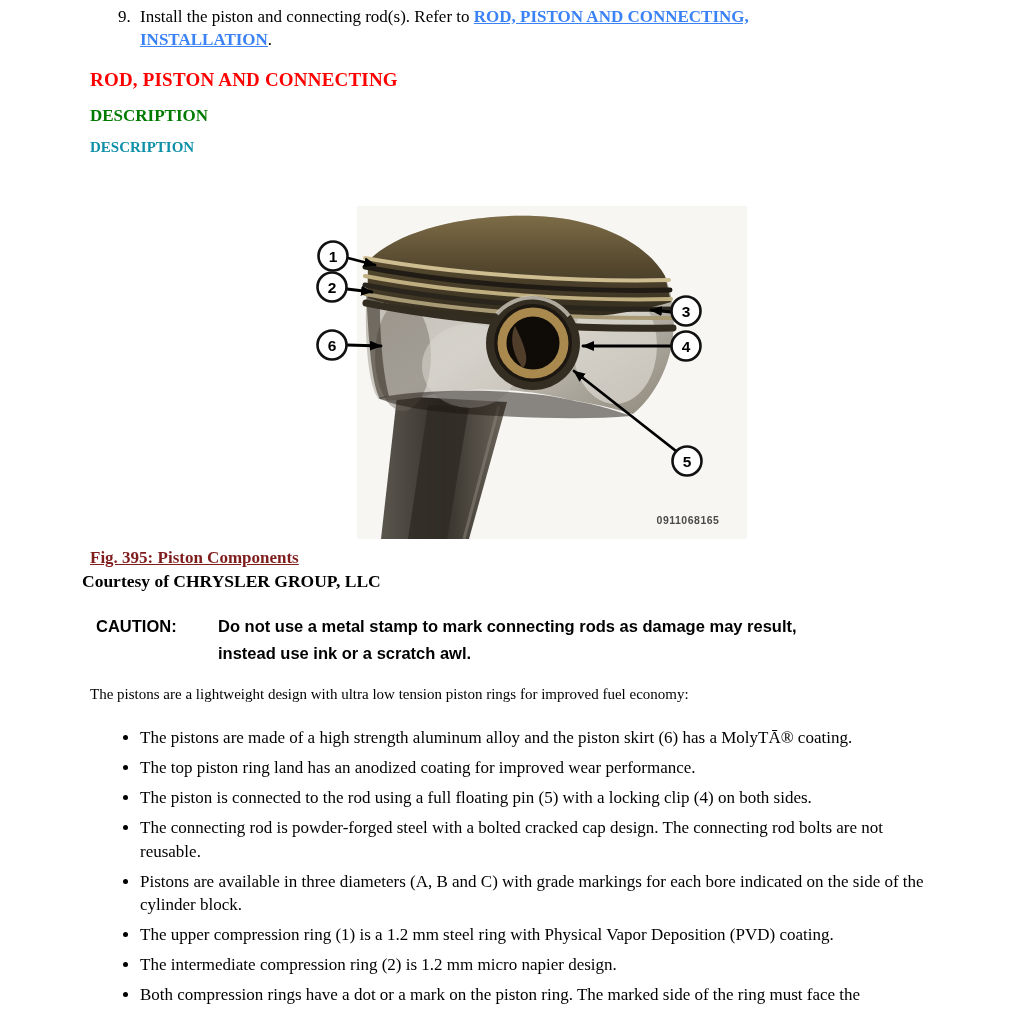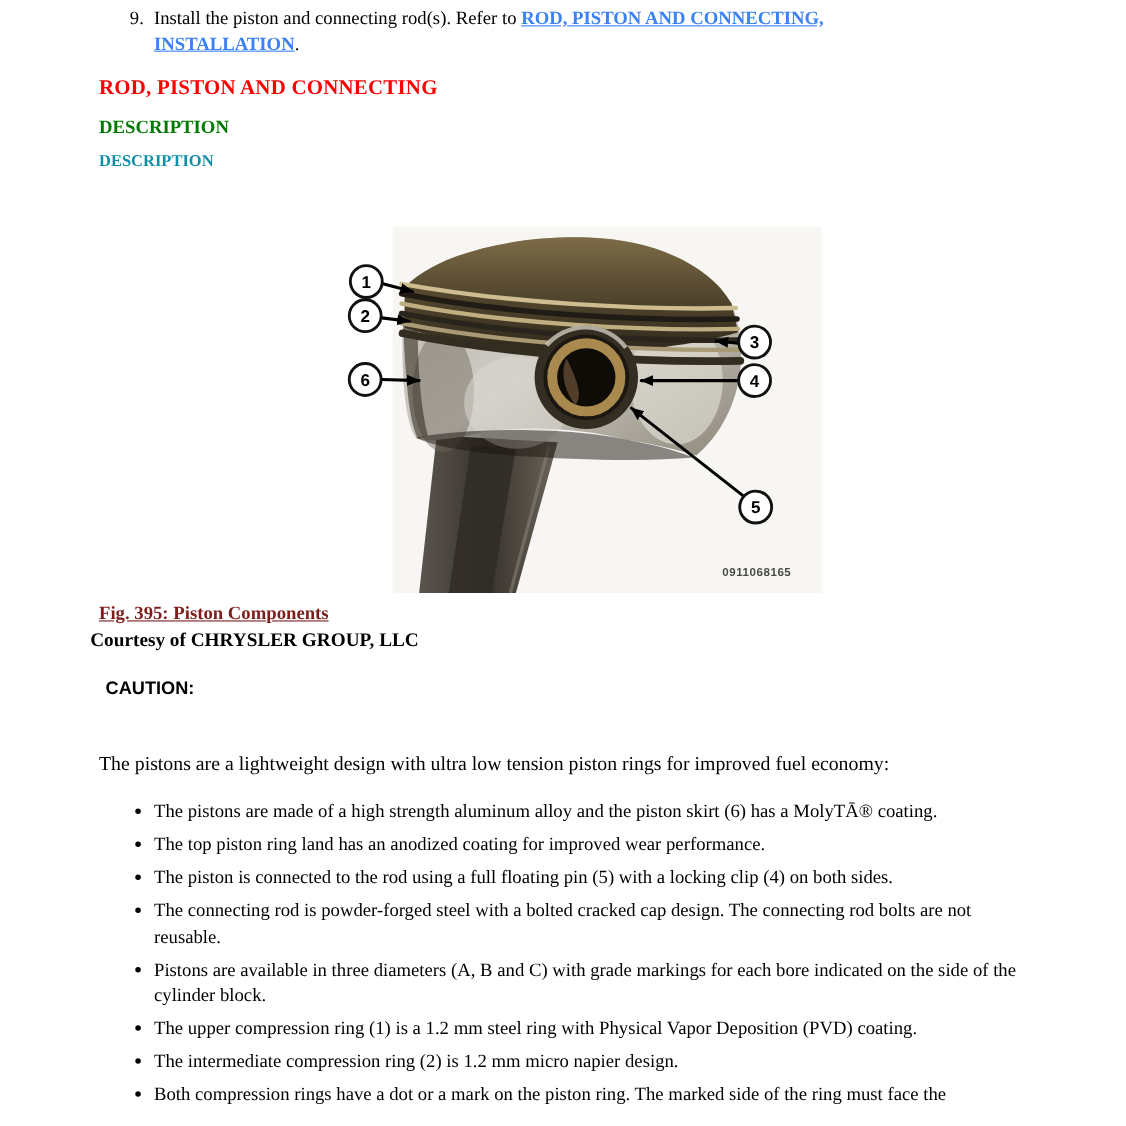--- a/index.html
+++ b/index.html
@@ -56,21 +56,21 @@
     font-family: "Liberation Sans", sans-serif;
     font-weight: bold; font-size: 16.5px; line-height: 27px;
     display: flex;
   }
   .caution-label { width: 122px; flex: 0 0 122px; }
   .caution-text { width: 700px; }
 
   
   .intro {
     left: 90px; top: 683px; width: 862px;
-    font-size: 18px; line-height: 23px;
+    font-size: 15px; line-height: 23px;
   }
   .bullets {
     left: 122px; top: 716px; width: 812px;
   }
   .bullets ul {
     margin: 10px 0 0 0; padding: 0 0 0 18px;
     list-style: disc outside;
   }
   .bullets li {
     font-size: 17px; line-height: 23.5px;
@@ -190,20 +190,24 @@
   </g>
 
   <text x="403" y="318" text-anchor="middle" font-family="Liberation Sans, sans-serif" font-size="10.5" font-weight="bold" letter-spacing="0.5" fill="#4a4a4a">0911068165</text>
 </svg>
 
 <a class="abs fig-caption">Fig. 395: Piston Components</a>
 <div class="abs courtesy">Courtesy of CHRYSLER GROUP, LLC</div>
 
 <div class="abs caution">
   <div class="caution-label">CAUTION:</div>
+  <div class="caution-text">
+    <div>Do not use a metal stamp to mark connecting rods as damage may result,</div>
+    <div>instead use ink or a scratch awl.</div>
+  </div>
 </div>
 
 <div class="abs intro">The pistons are a lightweight design with ultra low tension piston rings for improved fuel economy:</div>
 
 <div class="abs bullets">
   <ul>
       <li>The pistons are made of a high strength aluminum alloy and the piston skirt (6) has a MolyTĀ® coating.</li>
       <li>The top piston ring land has an anodized coating for improved wear performance.</li>
       <li>The piston is connected to the rod using a full floating pin (5) with a locking clip (4) on both sides.</li>
       <li>The connecting rod is powder-forged steel with a bolted cracked cap design. The connecting rod bolts are not reusable.</li>

